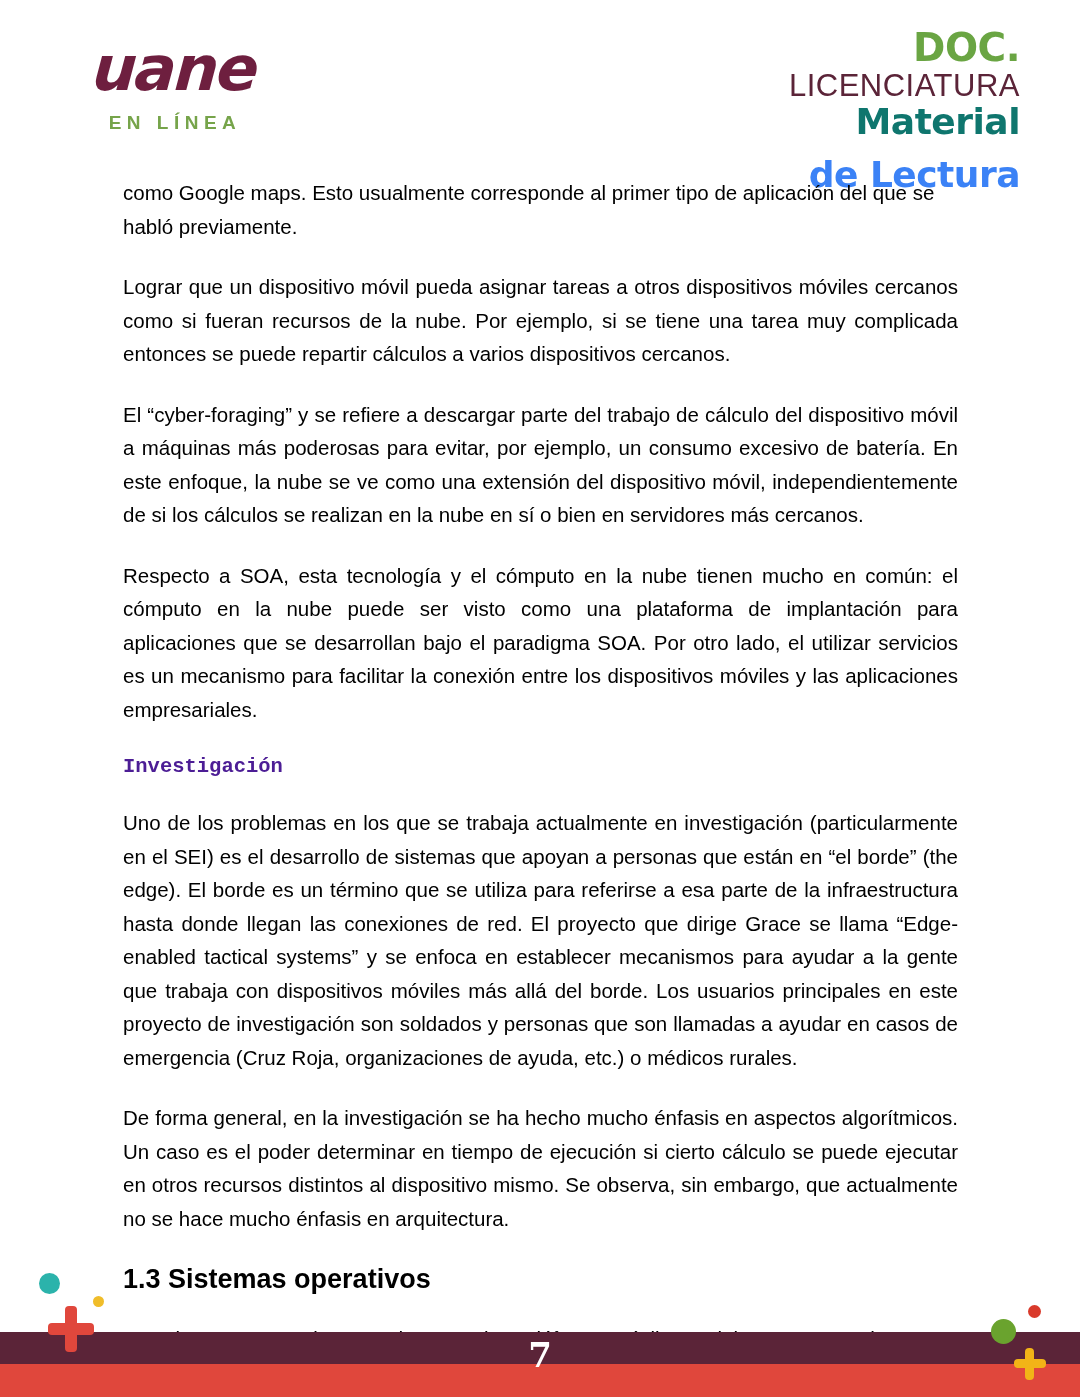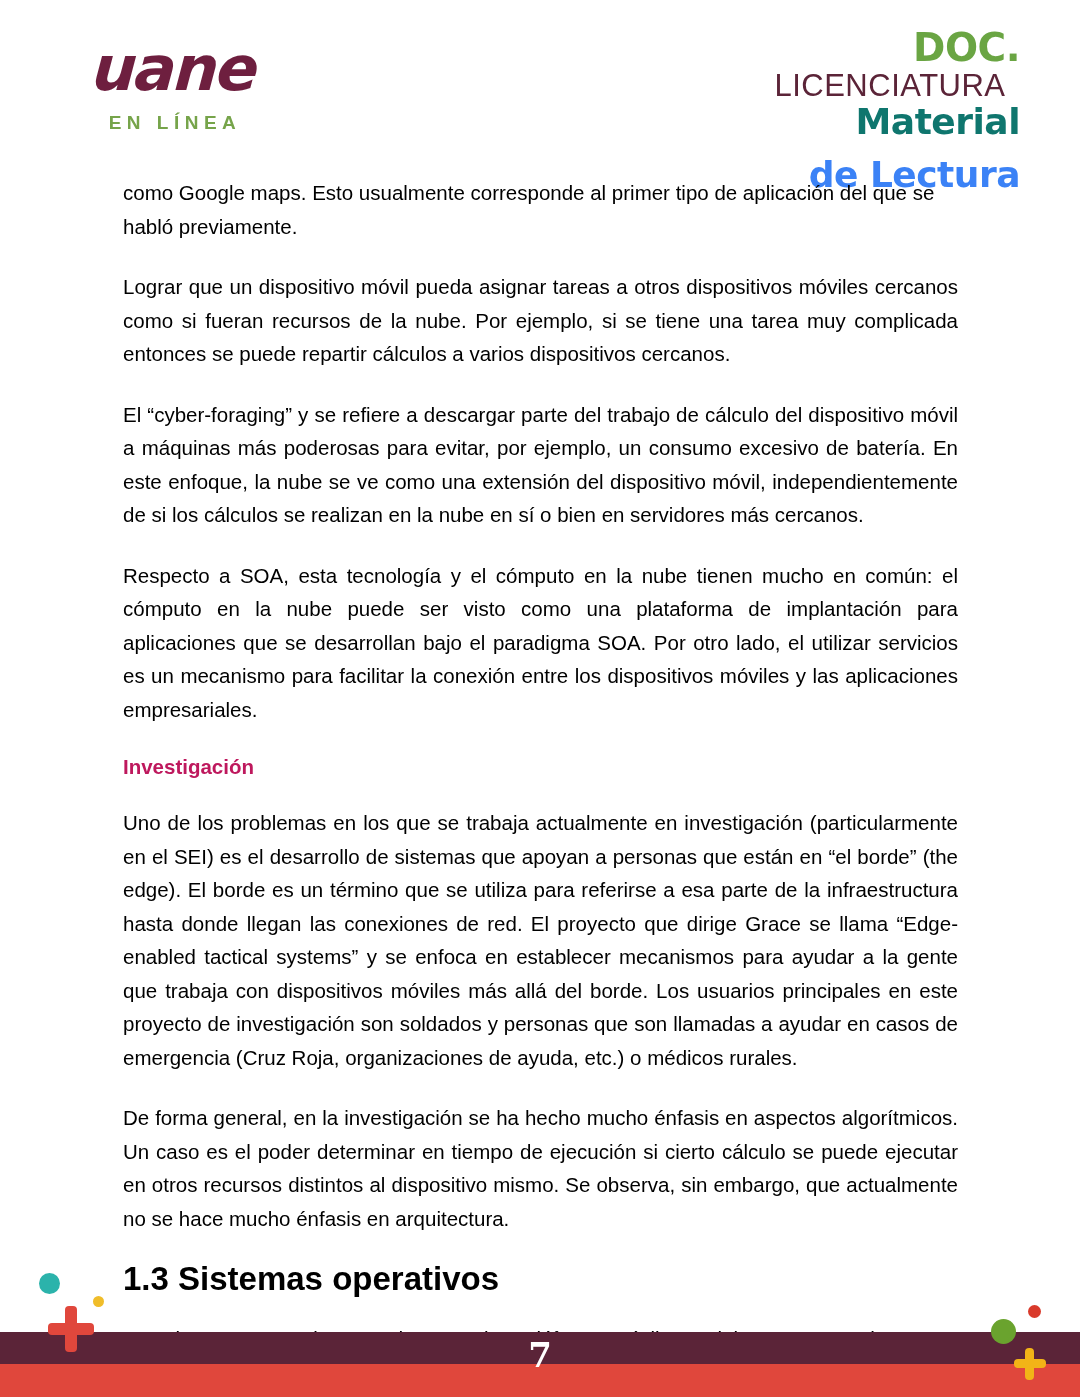--- a/index.html
+++ b/index.html
@@ -75,21 +75,20 @@
     color: #6aa543;
   }
   .logo-doc .l-lic {
     display: block;
     margin-top: 3px;
     font-family: "Liberation Sans", sans-serif;
     font-weight: 400;
     font-size: 31px;
     letter-spacing: 0.5px;
     color: #5b2438;
-    text-align: center;
   }
   .logo-doc .l-mat {
     display: block;
     margin-top: 3px;
     font-family: "DejaVu Sans", sans-serif;
     font-weight: 700;
     font-size: 36px;
     letter-spacing: -0.5px;
     color: #0f766e;
   }
@@ -114,31 +113,31 @@
     margin: 0 0 27px 0;
     font-family: Liberation Sans, sans-serif;
     font-size: 20.5px;
     line-height: 33.5px;
     color: #000000;
     text-align: justify;
   }
   p.para.nojust { text-align: left; }
   h3.subhead {
     margin: 0 0 25px 0;
-    font-family: Liberation Sans, sans-serif;
+    font-family: Liberation Mono, monospace;
     font-weight: 700;
     font-size: 20.5px;
     line-height: 28px;
-    color: #be185d;
+    color: #4c1d95;
   }
   h2.section {
     margin: 12px 0 26px 0;
     font-family: "Liberation Sans", sans-serif;
     font-weight: 700;
-    font-size: 33px;
+    font-size: 27px;
     line-height: 34px;
     color: #000000;
   }
 
   
   .footer-band-dark {
     position: absolute;
     left: 0;
     top: 1332px;
     width: 1080px;

